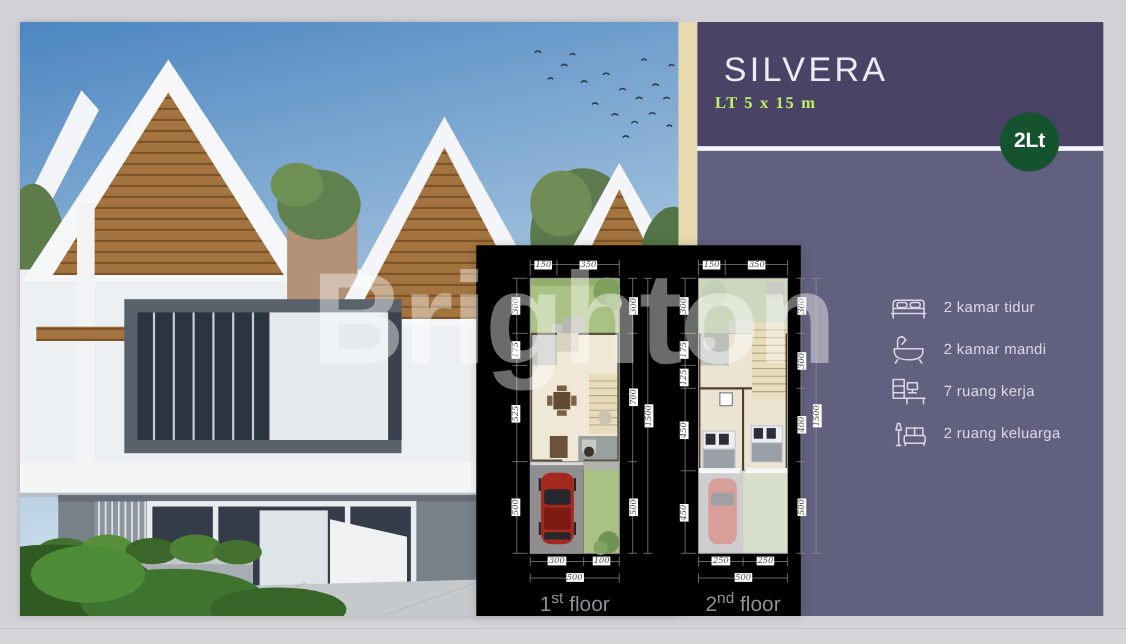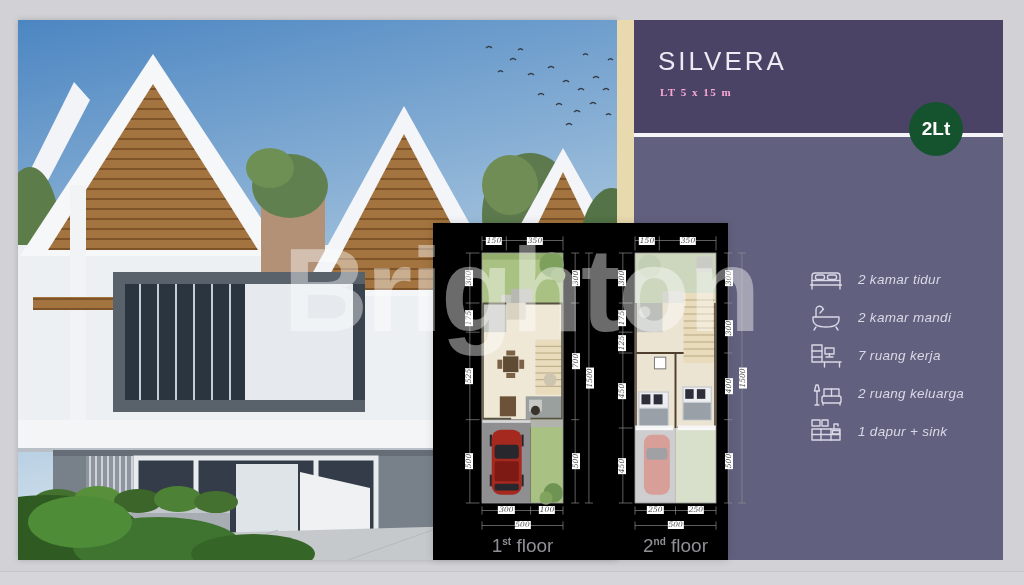--- a/index.html
+++ b/index.html
@@ -8,43 +8,43 @@
   
   .photo{position:absolute;left:18px;top:20px;width:599px;height:540px;z-index:1;
          box-shadow:0 0 6px rgba(0,0,0,.18);overflow:hidden;background:#bcd3e6;}
   
   .beige{position:absolute;left:617px;top:20px;width:17px;height:540px;background:#e9d9ae;z-index:2;}
   
   .panel{position:absolute;left:634px;top:20px;width:369px;height:540px;z-index:3;}
   .panel-header{position:absolute;left:0;top:0;width:100%;height:113px;background:#4a4366;}
   .panel-body{position:absolute;left:0;top:117px;width:100%;height:423px;background:#61617f;}
   .divider{position:absolute;left:0;top:113px;width:100%;height:4px;background:#f4f3f7;}
-  .title{position:absolute;left:24px;top:26px;margin:0;color:#eceaf2;font-size:26px;
+  .title{position:absolute;left:24px;top:26px;margin:0;color:#eceaf2;font-size:31px;
          font-weight:300;letter-spacing:3px;}
-  .subtitle{position:absolute;left:26px;top:66px;color:#f9a8d4;font-size:11px;font-weight:600;
+  .subtitle{position:absolute;left:16px;top:66px;color:#bef264;font-size:15px;font-weight:600;
          letter-spacing:1.5px;font-family:"Liberation Serif",serif;}
   .badge{position:absolute;left:275px;top:82px;width:54px;height:54px;border-radius:50%;
          background:#14532d;color:#ffffff;font-size:19px;font-weight:600;display:flex;
          align-items:center;justify-content:center;z-index:5;}
   .features{position:absolute;left:0;top:240px;width:100%;}
-  .feat{display:flex;align-items:center;height:38px;padding-left:174px;font-style:italic;}
+  .feat{display:flex;align-items:center;height:38px;padding-left:174px;}
   .feat .ic{width:40px;height:30px;flex:0 0 40px;margin-right:10px;}
   .feat .ic svg{stroke:#d9d8e6;fill:none;stroke-width:1.4;stroke-linecap:round;stroke-linejoin:round;}
   .feat .lbl{color:#d9d8e6;font-size:13.5px;letter-spacing:.3px;}
   
   .plans{position:absolute;left:433px;top:223px;width:295px;height:337px;background:#000000;
          z-index:4;box-shadow:0 0 8px rgba(0,0,0,.15);}
   .plansvg{position:absolute;overflow:visible;}
   .dim{position:absolute;transform:translate(-50%,-50%);font-family:"DejaVu Serif",serif;
        font-style:italic;font-size:7.5px;color:#4c4c4c;white-space:nowrap;background:#fff;
        padding:0 1px;line-height:8px;}
   .dim.rot{transform:translate(-50%,-50%) rotate(-90deg);}
   .caption{position:absolute;transform:translateX(-50%);top:312px;color:#8f8f96;font-size:19px;
        white-space:nowrap;}
-  .caption sup{font-size:10px;font-weight:bold;}
+  .caption sup{font-size:14px;}
   
   .wm{position:absolute;left:283px;top:226px;width:492px;height:132px;overflow:hidden;z-index:6;
       font-size:118px;font-weight:bold;line-height:128px;color:rgba(255,255,255,0.42);
       letter-spacing:-2px;pointer-events:none;}
   
   .seam{position:absolute;left:0;top:571px;width:100%;height:14px;background:#d6d6da;
         border-top:1px solid #c6c6cb;z-index:0;}
 </style>
 </head>
 <body>
@@ -268,33 +268,20 @@
             <path d="M7 27 h4 M9 27 V13"></path>
               <path d="M6.5 13 h5 l-1.5 -6 h-2 z"></path>
             <rect x="14" y="18" width="19" height="7" rx="2"></rect>
               <path d="M16 18 v-7 h15 v7"></path>
             <path d="M23.5 11 v7"></path>
               <path d="M15 25 v2 M32 25 v2"></path>
           </svg>
         </span>
         <span class="lbl">2 ruang keluarga</span>
       </div>
-      <div class="feat">
-        <span class="ic">
-          <svg width="36" height="30" viewBox="0 0 36 30">
-            <rect x="4" y="13" width="28" height="11"></rect>
-              <path d="M4 18.5 h28 M13 13 v11 M23 13 v11"></path>
-            <rect x="4" y="4" width="8" height="6"></rect>
-              <rect x="14" y="4" width="6" height="6"></rect>
-            <path d="M26 13 v-5 h4 v2"></path>
-              <rect x="24.5" y="14.5" width="7" height="3.5"></rect>
-          </svg>
-        </span>
-        <span class="lbl">1 dapur + sink</span>
-      </div>
     </div>
   </div>
 
   <div class="plans">
 
     <svg class="plansvg" style="left:49px;top:30px;" width="81" height="250" viewBox="0 0 500 1500" preserveAspectRatio="none">
       <g stroke="#8f8f8f" stroke-width="4" fill="none">
         <path d="M0 -75 H500"></path>
           <path d="M0 -100 V-15 M150 -100 V-15 M500 -100 V-15"></path>
         <path d="M-75 0 V1500"></path>

